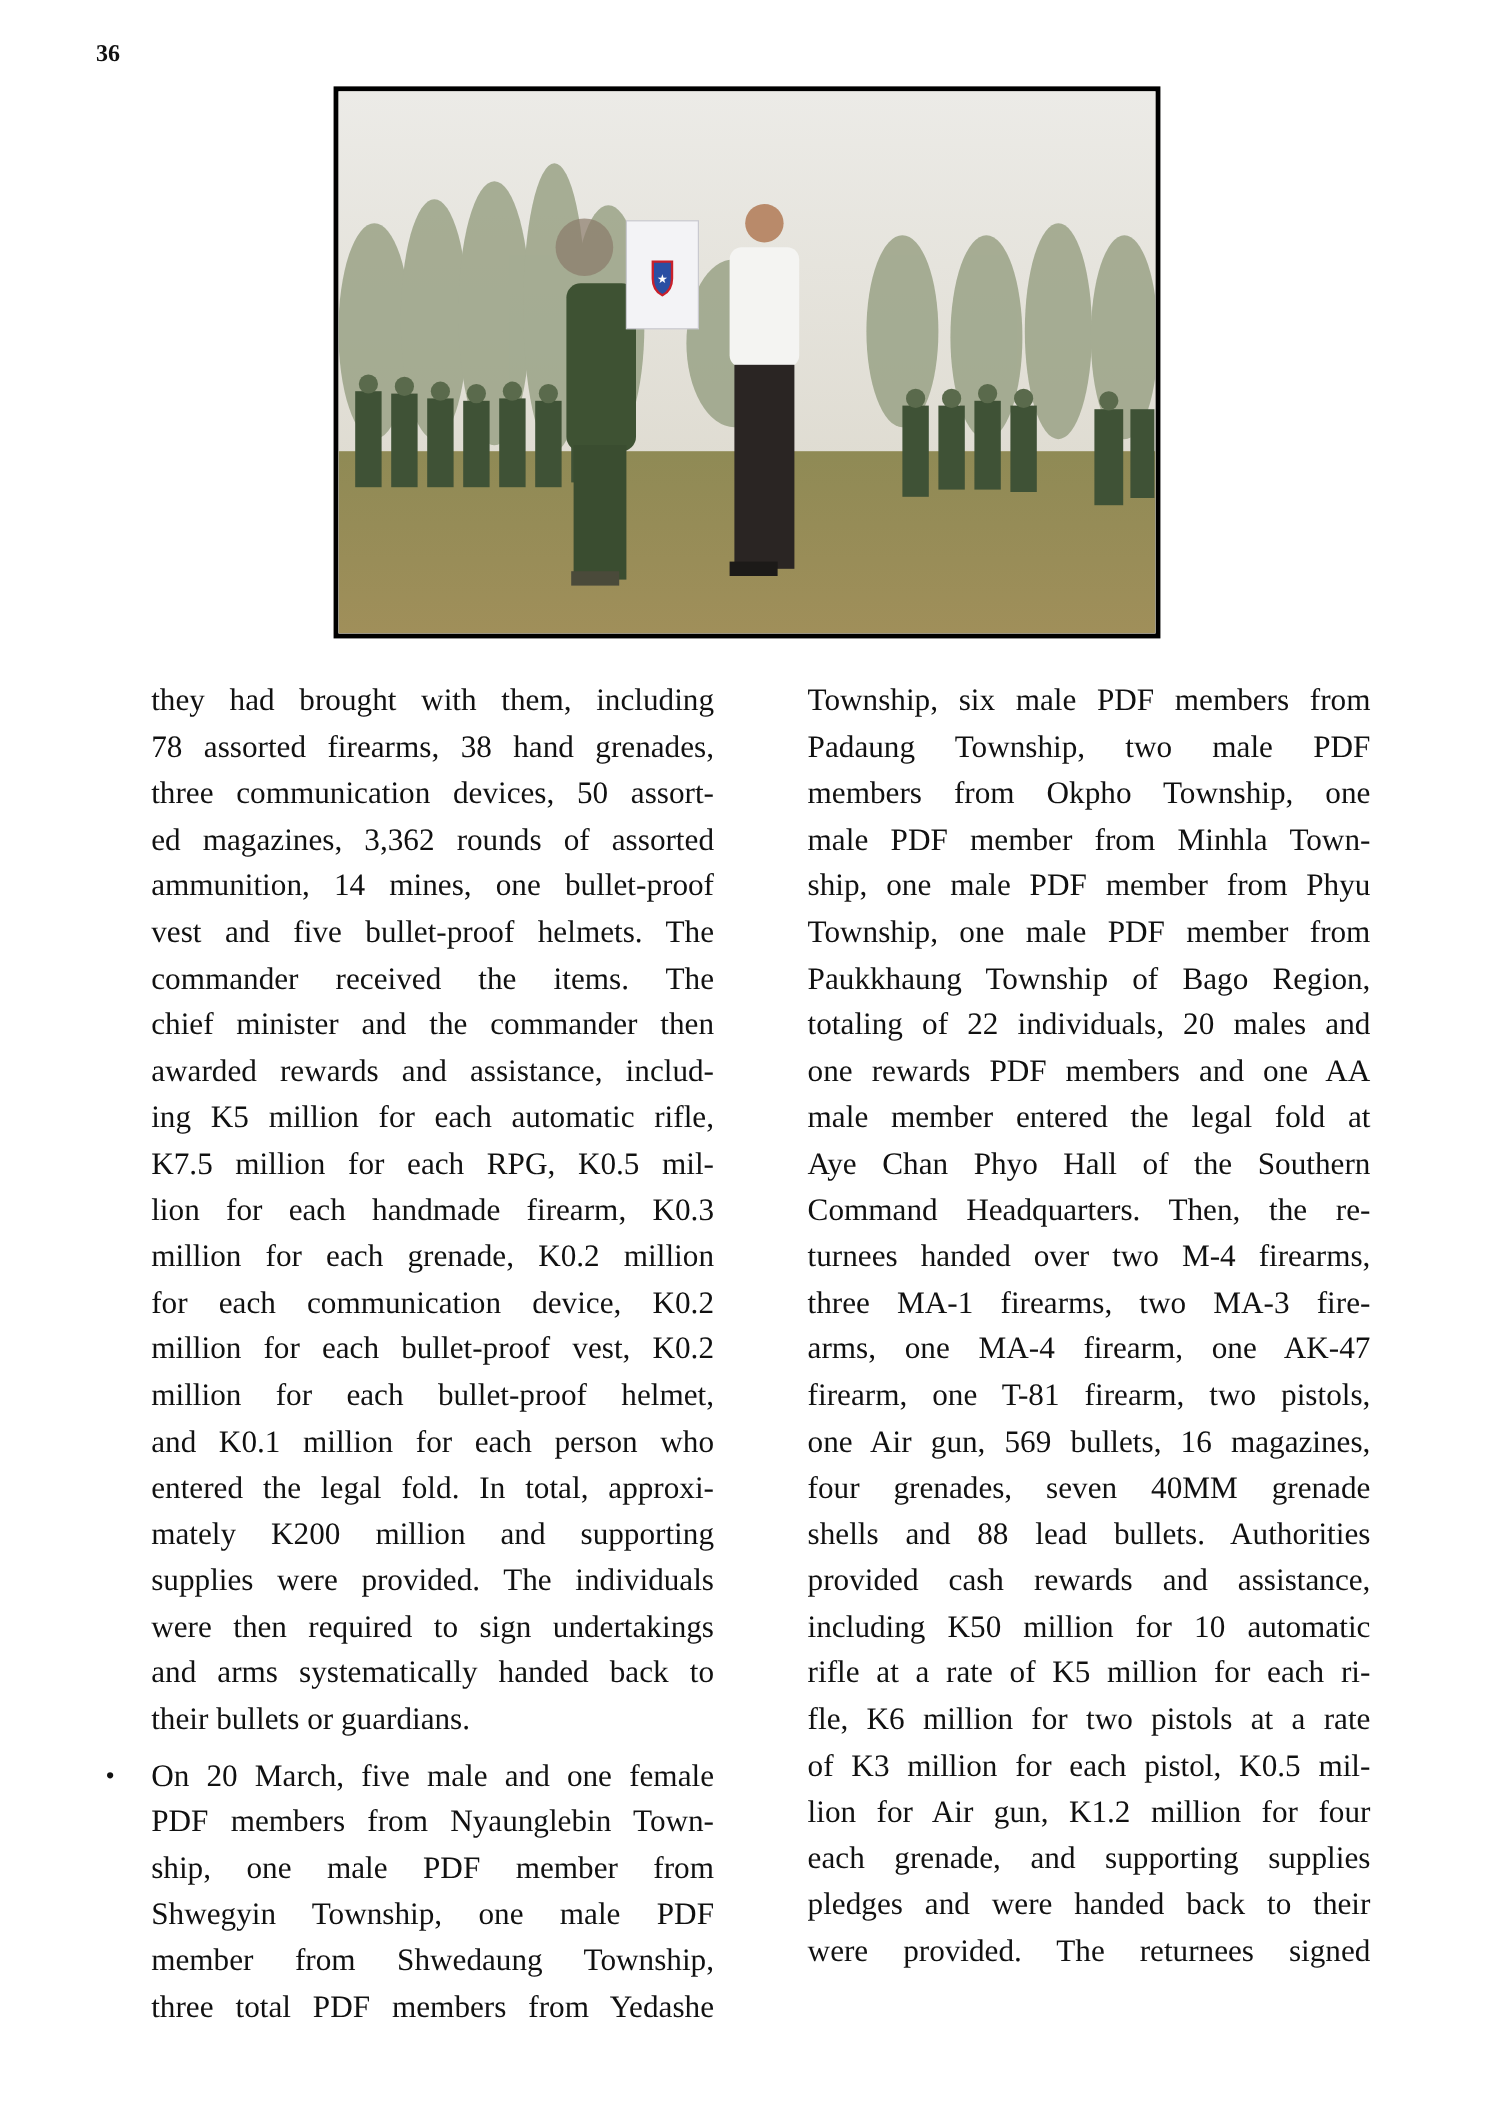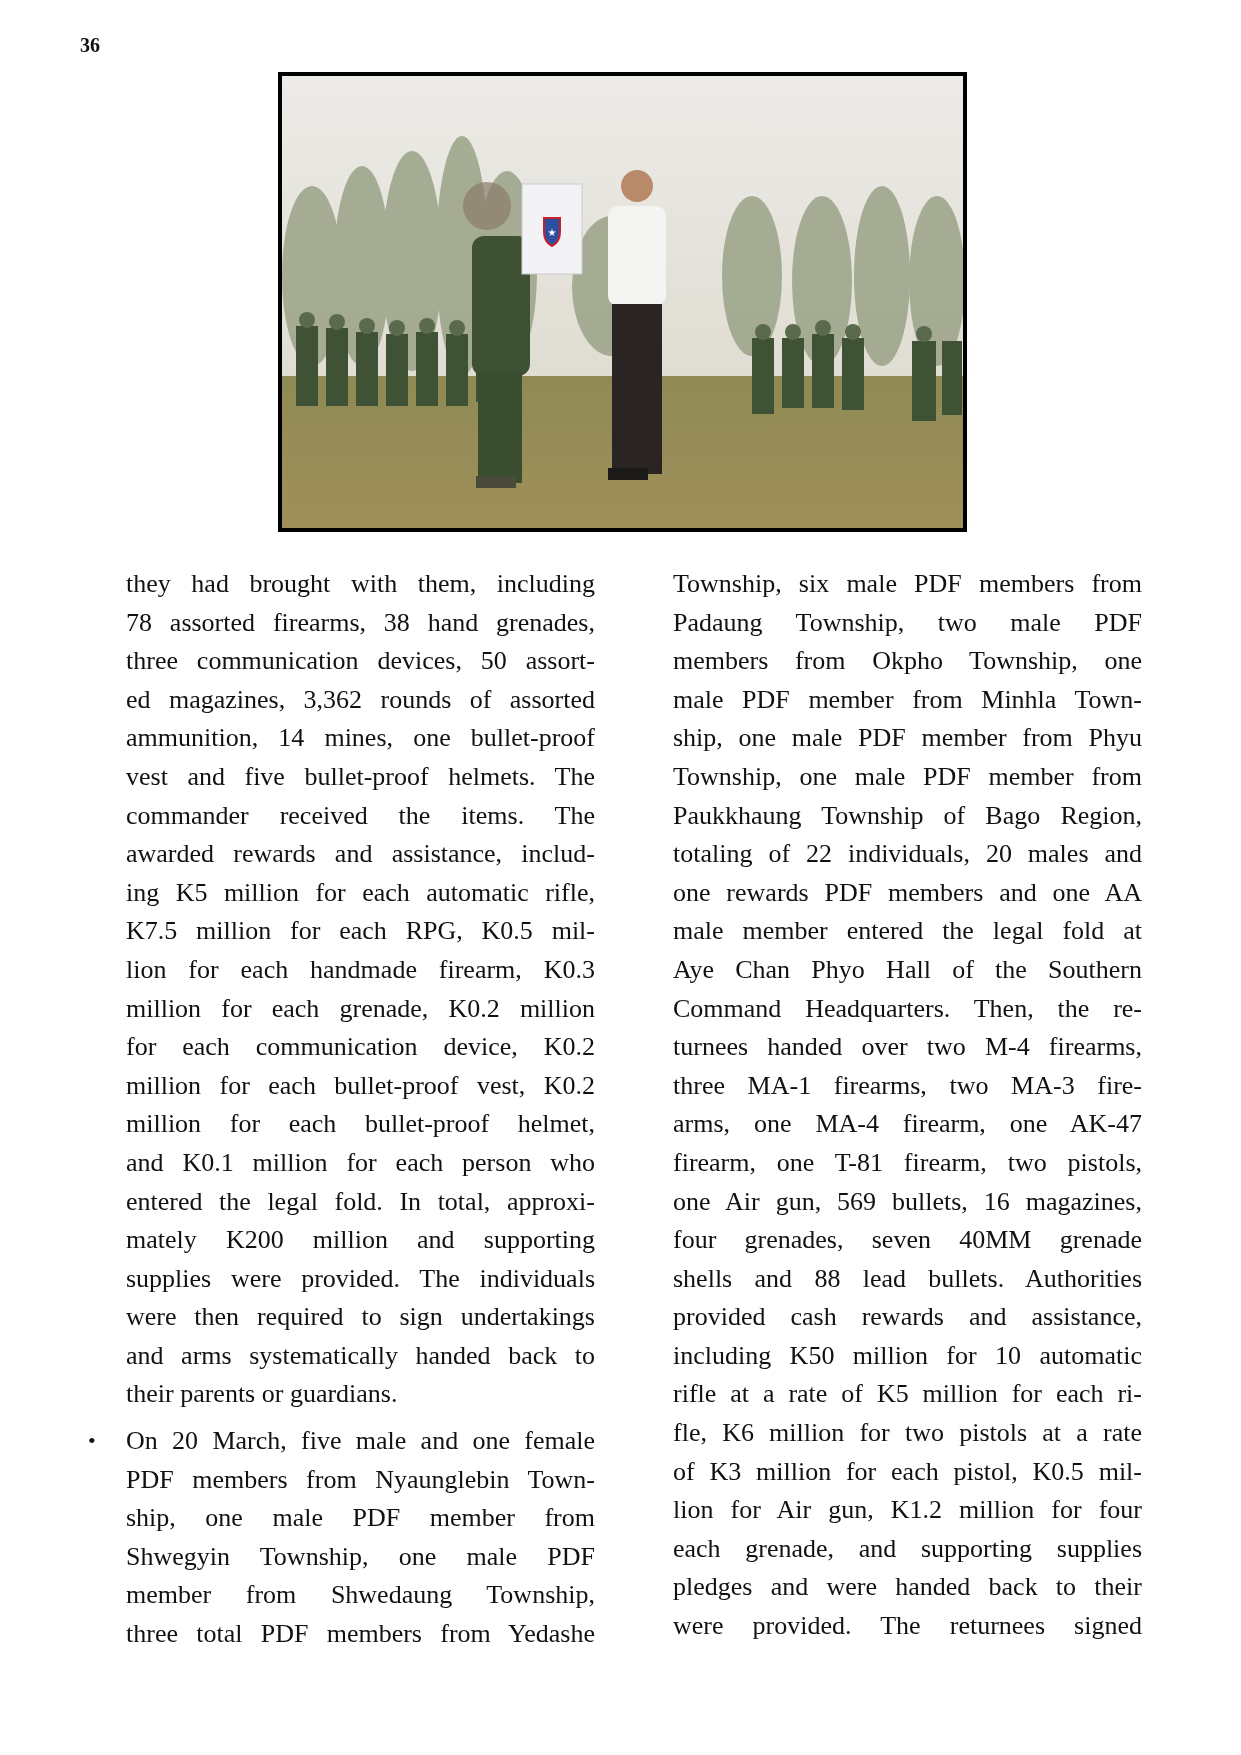--- a/index.html
+++ b/index.html
@@ -105,35 +105,36 @@
 
 <div class="col col-left">
   <p>
     <span class="line">they had brought with them, including</span>
     <span class="line">78 assorted firearms, 38 hand grenades,</span>
     <span class="line">three communication devices, 50 assort-</span>
     <span class="line">ed magazines, 3,362 rounds of assorted</span>
     <span class="line">ammunition, 14 mines, one bullet-proof</span>
     <span class="line">vest and five bullet-proof helmets. The</span>
     <span class="line">commander received the items. The</span>
+    <span class="line">chief minister and the commander then</span>
     <span class="line">awarded rewards and assistance, includ-</span>
     <span class="line">ing K5 million for each automatic rifle,</span>
     <span class="line">K7.5 million for each RPG, K0.5 mil-</span>
     <span class="line">lion for each handmade firearm, K0.3</span>
     <span class="line">million for each grenade, K0.2 million</span>
     <span class="line">for each communication device, K0.2</span>
     <span class="line">million for each bullet-proof vest, K0.2</span>
     <span class="line">million for each bullet-proof helmet,</span>
     <span class="line">and K0.1 million for each person who</span>
     <span class="line">entered the legal fold. In total, approxi-</span>
     <span class="line">mately K200 million and supporting</span>
     <span class="line">supplies were provided. The individuals</span>
     <span class="line">were then required to sign undertakings</span>
     <span class="line">and arms systematically handed back to</span>
-    <span class="line last">their parents or guardians.</span>
+    <span class="line last">their bullets or guardians.</span>
   </p>
   <div class="bullet-item">
     <span class="bullet">•</span>
     <span class="line">On 20 March, five male and one female</span>
     <span class="line">PDF members from Nyaunglebin Town-</span>
     <span class="line">ship, one male PDF member from</span>
     <span class="line">Shwegyin Township, one male PDF</span>
     <span class="line">member from Shwedaung Township,</span>
     <span class="line">three total PDF members from Yedashe</span>
   </div>

